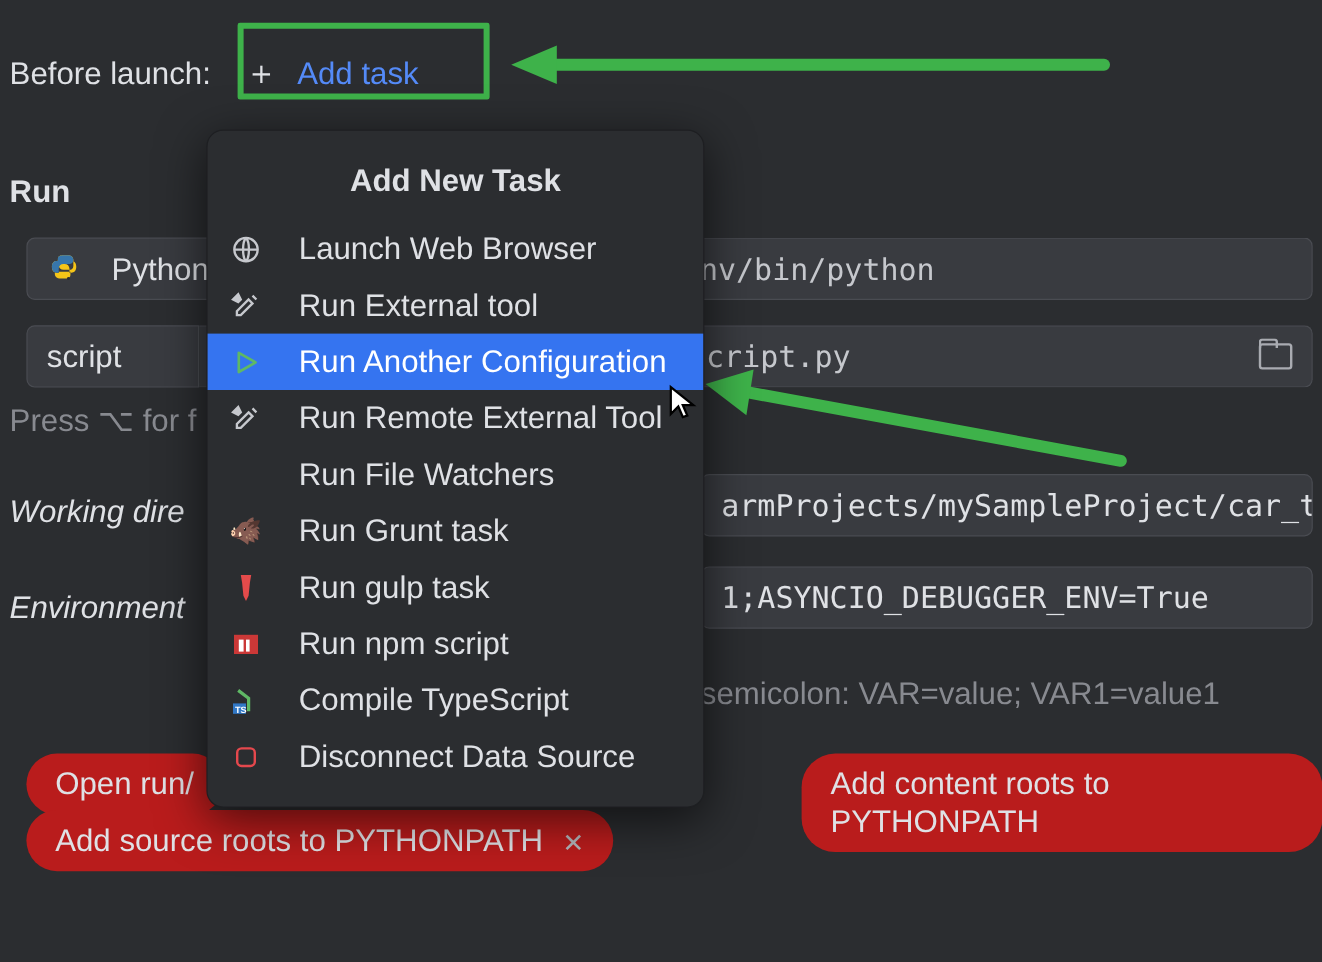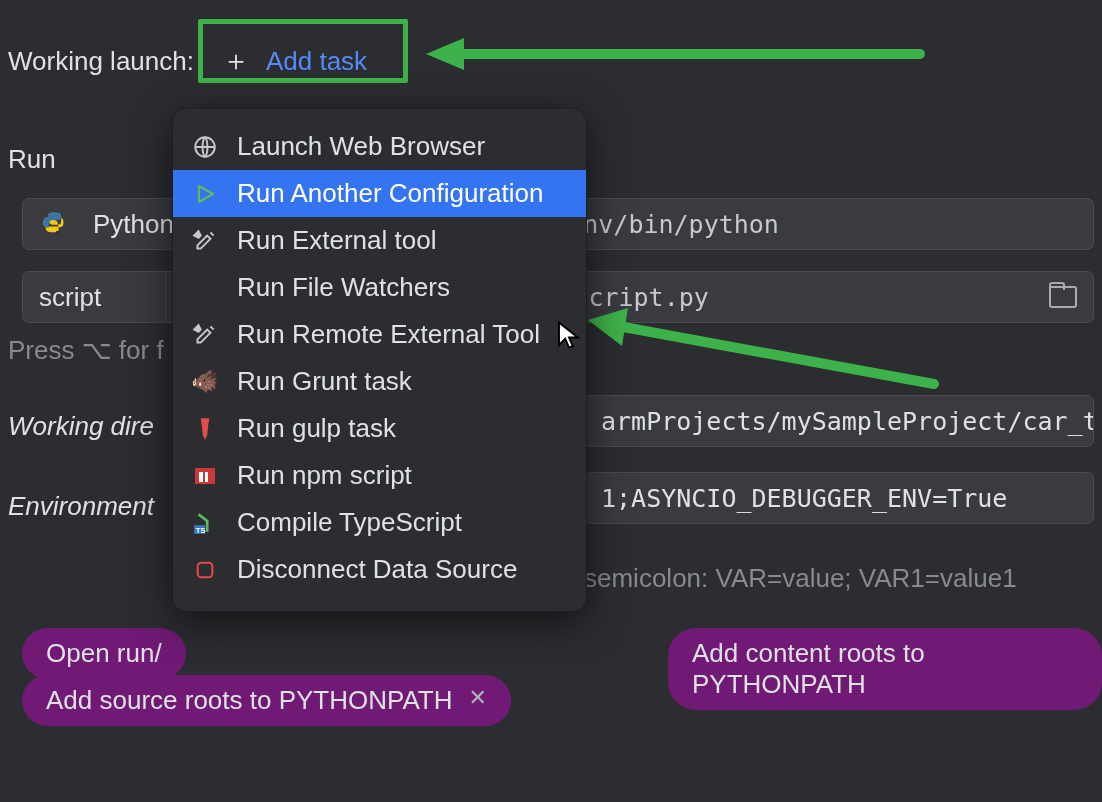--- a/index.html
+++ b/index.html
@@ -33,21 +33,21 @@
     border-radius: 2px;
     left: 198px;
     top: 19px;
     width: 210px;
     height: 64px;
     pointer-events: none;
   }
   .plus { color: #dfe1e5; font-size: 28px; font-weight: 300; }
   .link { color: #548af7; }
   .section-label {
-    font-weight: 400;
+    font-weight: 700;
     position: absolute;
     left: 8px;
     top: 144px;
   }
   .field-row {
     position: absolute;
     left: 22px;
     right: 8px;
     height: 52px;
     display: flex;
@@ -105,22 +105,22 @@
     top: 335px;
     color: #888a90;
   }
   .hint2 {
     position: absolute;
     color: #888a90;
     margin-top: 17px;
   }
   .chip {
     display: inline-flex;
-    align-items: flex-start;
-    background: #701a75;
+    align-items: flex-end;
+    background: #b91c1c;
     border-radius: 28px;
     padding: 10px 24px;
     gap: 16px;
     font-size: 26px;
     cursor: pointer;
   }
   .chip .x { color: #b2b4b9; font-size: 22px; }
   .popup {
     position: absolute;
     left: 172px;
@@ -134,21 +134,21 @@
     z-index: 50;
   }
   .popup-title {
     font-weight: 700;
     text-align: center;
     padding: 12px 0 18px 0;
   }
   .menu-item {
     display: flex;
     align-items: center;
-    gap: 18px;
+    gap: 30px;
     padding: 8px 18px;
     font-size: 26px;
     cursor: pointer;
   }
   .menu-item.selected {
     background: #3574f0;
     color: #ffffff;
   }
   .mi-icon {
     width: 28px;
@@ -184,21 +184,21 @@
     left: 556px;
     top: 320px;
     z-index: 60;
     pointer-events: none;
   }
 </style>
 </head>
 <body>
 
 <div class="row before-launch">
-  <span>Working launch:</span>
+  <span>Before launch:</span>
   <span class="add-task-btn">
     <span class="plus">＋</span>
     <span class="link">Add task</span>
   </span>
 </div>
 <div class="highlight-box"></div>
 
 <div class="section-label">Run</div>
 
 <div class="field-row" style="top:198px;">
@@ -257,61 +257,62 @@
   </span>
 </div>
 <div style="position:absolute;top:675px;left:22px;">
   <span class="chip">
     <span>Add source roots to PYTHONPATH</span>
     <span class="x">✕</span>
   </span>
 </div>
 
 <div class="popup">
+  <div class="popup-title">Add New Task</div>
   <div id="menu">
       <div class="menu-item">
         <span class="mi-icon">
           <svg width="26" height="26" viewBox="0 0 24 24" fill="none" stroke="#c6c8cd" stroke-width="1.8">
             <circle cx="12" cy="12" r="9"></circle>
             <path d="M3 12h18M12 3c3 3 3 15 0 18M12 3c-3 3-3 15 0 18"></path>
           </svg>
         </span>
         <span>Launch Web Browser</span>
       </div>
-      <div class="menu-item selected">
-        <span class="mi-icon">
-          <svg width="24" height="24" viewBox="0 0 24 24">
-            <path d="M6 4l14 8-14 8z" fill="none" stroke="#5fb865" stroke-width="2.2" stroke-linejoin="round"></path>
-          </svg>
-        </span>
-        <span>Run Another Configuration</span>
-      </div>
       <div class="menu-item">
         <span class="mi-icon">
           <svg width="26" height="26" viewBox="0 0 24 24" fill="none" stroke="#c6c8cd" stroke-width="1.8">
             <path d="M14 7l3 3-9 9H5v-3l9-9zM17 4l3 3"></path>
             <path d="M6 3l2 4-2 2-4-2z" fill="#c6c8cd"></path>
           </svg>
         </span>
         <span>Run External tool</span>
       </div>
-      <div class="menu-item">
-        <span class="mi-icon">
-          <span style="width:26px;display:inline-block"></span>
-        </span>
-        <span>Run File Watchers</span>
+      <div class="menu-item selected">
+        <span class="mi-icon">
+          <svg width="24" height="24" viewBox="0 0 24 24">
+            <path d="M6 4l14 8-14 8z" fill="none" stroke="#5fb865" stroke-width="2.2" stroke-linejoin="round"></path>
+          </svg>
+        </span>
+        <span>Run Another Configuration</span>
       </div>
       <div class="menu-item">
         <span class="mi-icon">
           <svg width="26" height="26" viewBox="0 0 24 24" fill="none" stroke="#c6c8cd" stroke-width="1.8">
             <path d="M14 7l3 3-9 9H5v-3l9-9zM17 4l3 3"></path>
             <path d="M6 3l2 4-2 2-4-2z" fill="#c6c8cd"></path>
           </svg>
         </span>
         <span>Run Remote External Tool</span>
+      </div>
+      <div class="menu-item">
+        <span class="mi-icon">
+          <span style="width:26px;display:inline-block"></span>
+        </span>
+        <span>Run File Watchers</span>
       </div>
       <div class="menu-item">
         <span class="mi-icon">
           <span style="font-size:22px;">🐗</span>
         </span>
         <span>Run Grunt task</span>
       </div>
       <div class="menu-item">
         <span class="mi-icon">
           <svg width="20" height="26" viewBox="0 0 16 24">

